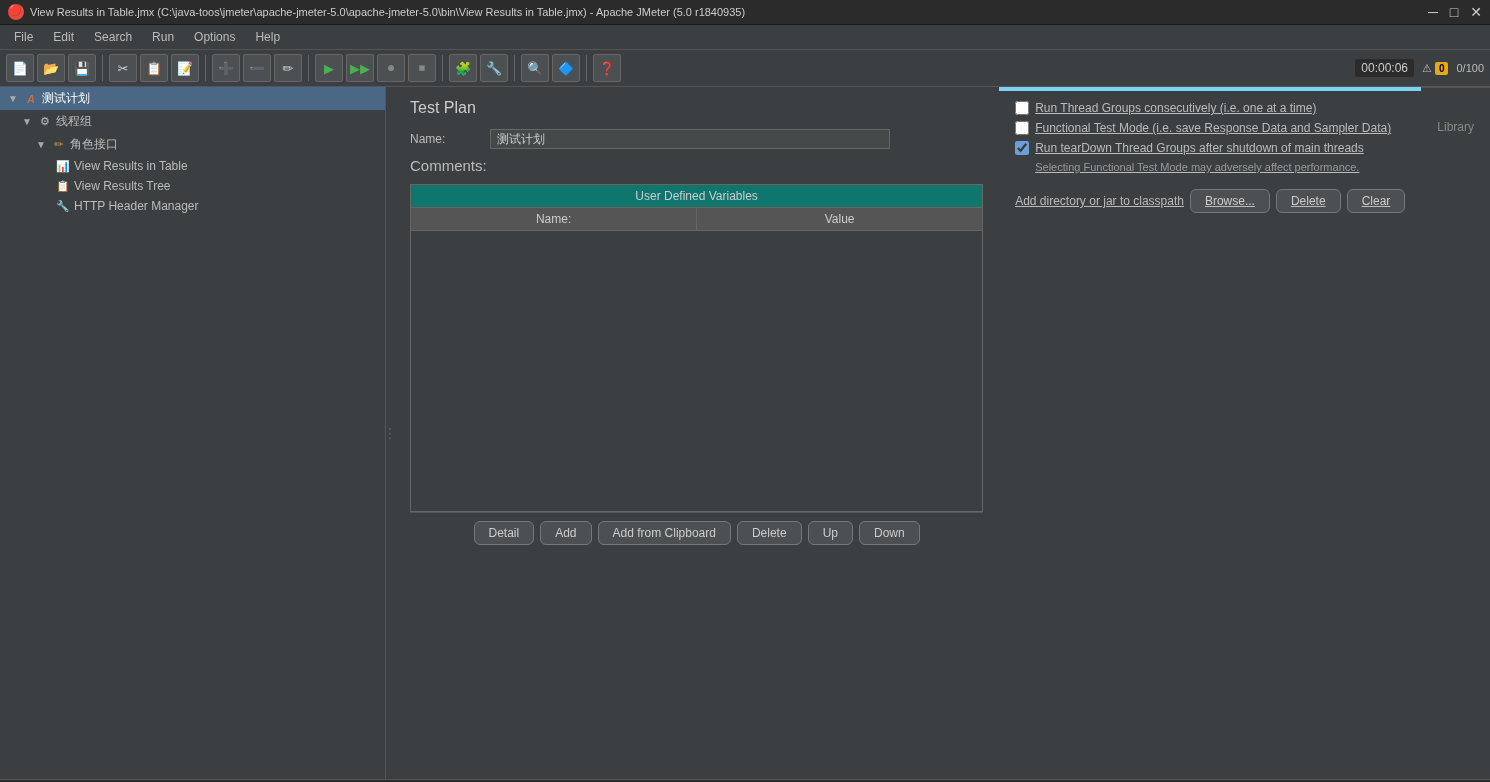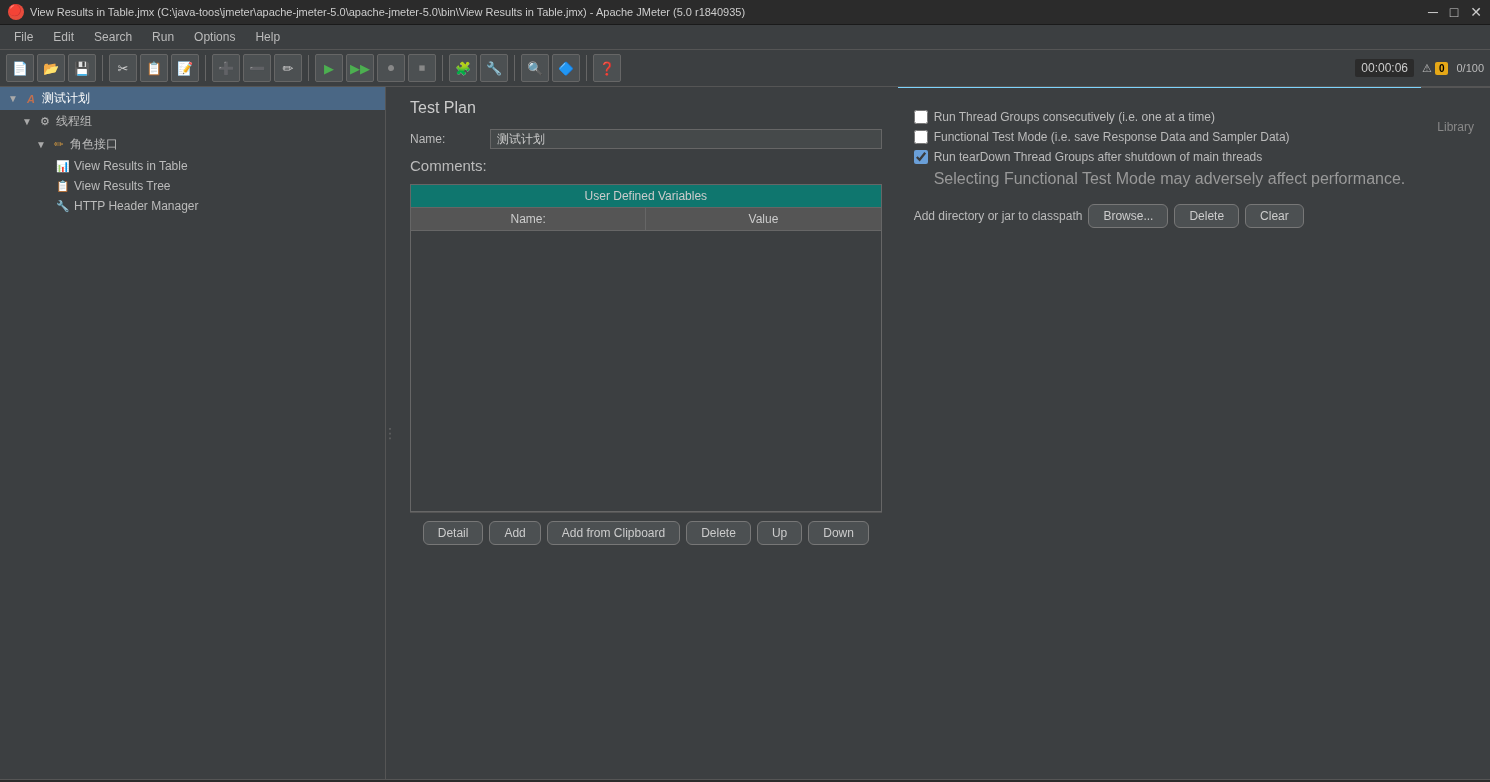--- a/index.html
+++ b/index.html
@@ -61,25 +61,25 @@
     .udv-table-header { display: flex; background: #555; border-bottom: 1px solid #666; }
     .udv-col { flex: 1; padding: 4px 8px; font-size: 12px; color: #ccc; text-align: center; border-right: 1px solid #666; }
     .udv-col:last-child { border-right: none; }
     .udv-body { min-height: 280px; background: #3c3f41; }
 
     
     .btn-row { display: flex; justify-content: center; gap: 6px; padding: 8px 0; border-top: 1px solid #555; }
     .action-btn { background: #4c5052; border: 1px solid #777; color: #ccc; padding: 4px 14px; font-size: 12px; cursor: pointer; border-radius: 6px; }
 
     
-    .options-section { padding: 22px 16px; border-top: 1px solid #7dd3fc; }
+    .options-section { padding: 10px 16px; border-top: 4px solid #7dd3fc; text-decoration: underline; }
     .checkbox-row { display: flex; align-items: center; gap: 6px; margin-bottom: 6px; }
     .checkbox-row input[type=checkbox] { width: 14px; height: 14px; accent-color: #6a9fd8; }
     .checkbox-label { font-size: 12px; color: #bbb; }
-    .note-text { font-size: 16px; color: #999; margin-bottom: 16px; padding-left: 20px; }
+    .note-text { font-size: 11px; color: #999; margin-bottom: 16px; padding-left: 20px; }
     .classpath-row { display: flex; align-items: center; gap: 6px; margin-top: 6px; }
     .classpath-label { font-size: 12px; color: #bbb; text-align: right; }
 
     
     #statusbar { background: #2b2b2b; border-top: 1px solid #555; padding: 2px 8px; display: flex; align-items: center; justify-content: space-between; color: #888; font-size: 11px; height: 20px; }
   </style>
 </head>
 <body>
 
 <div id="titlebar">

